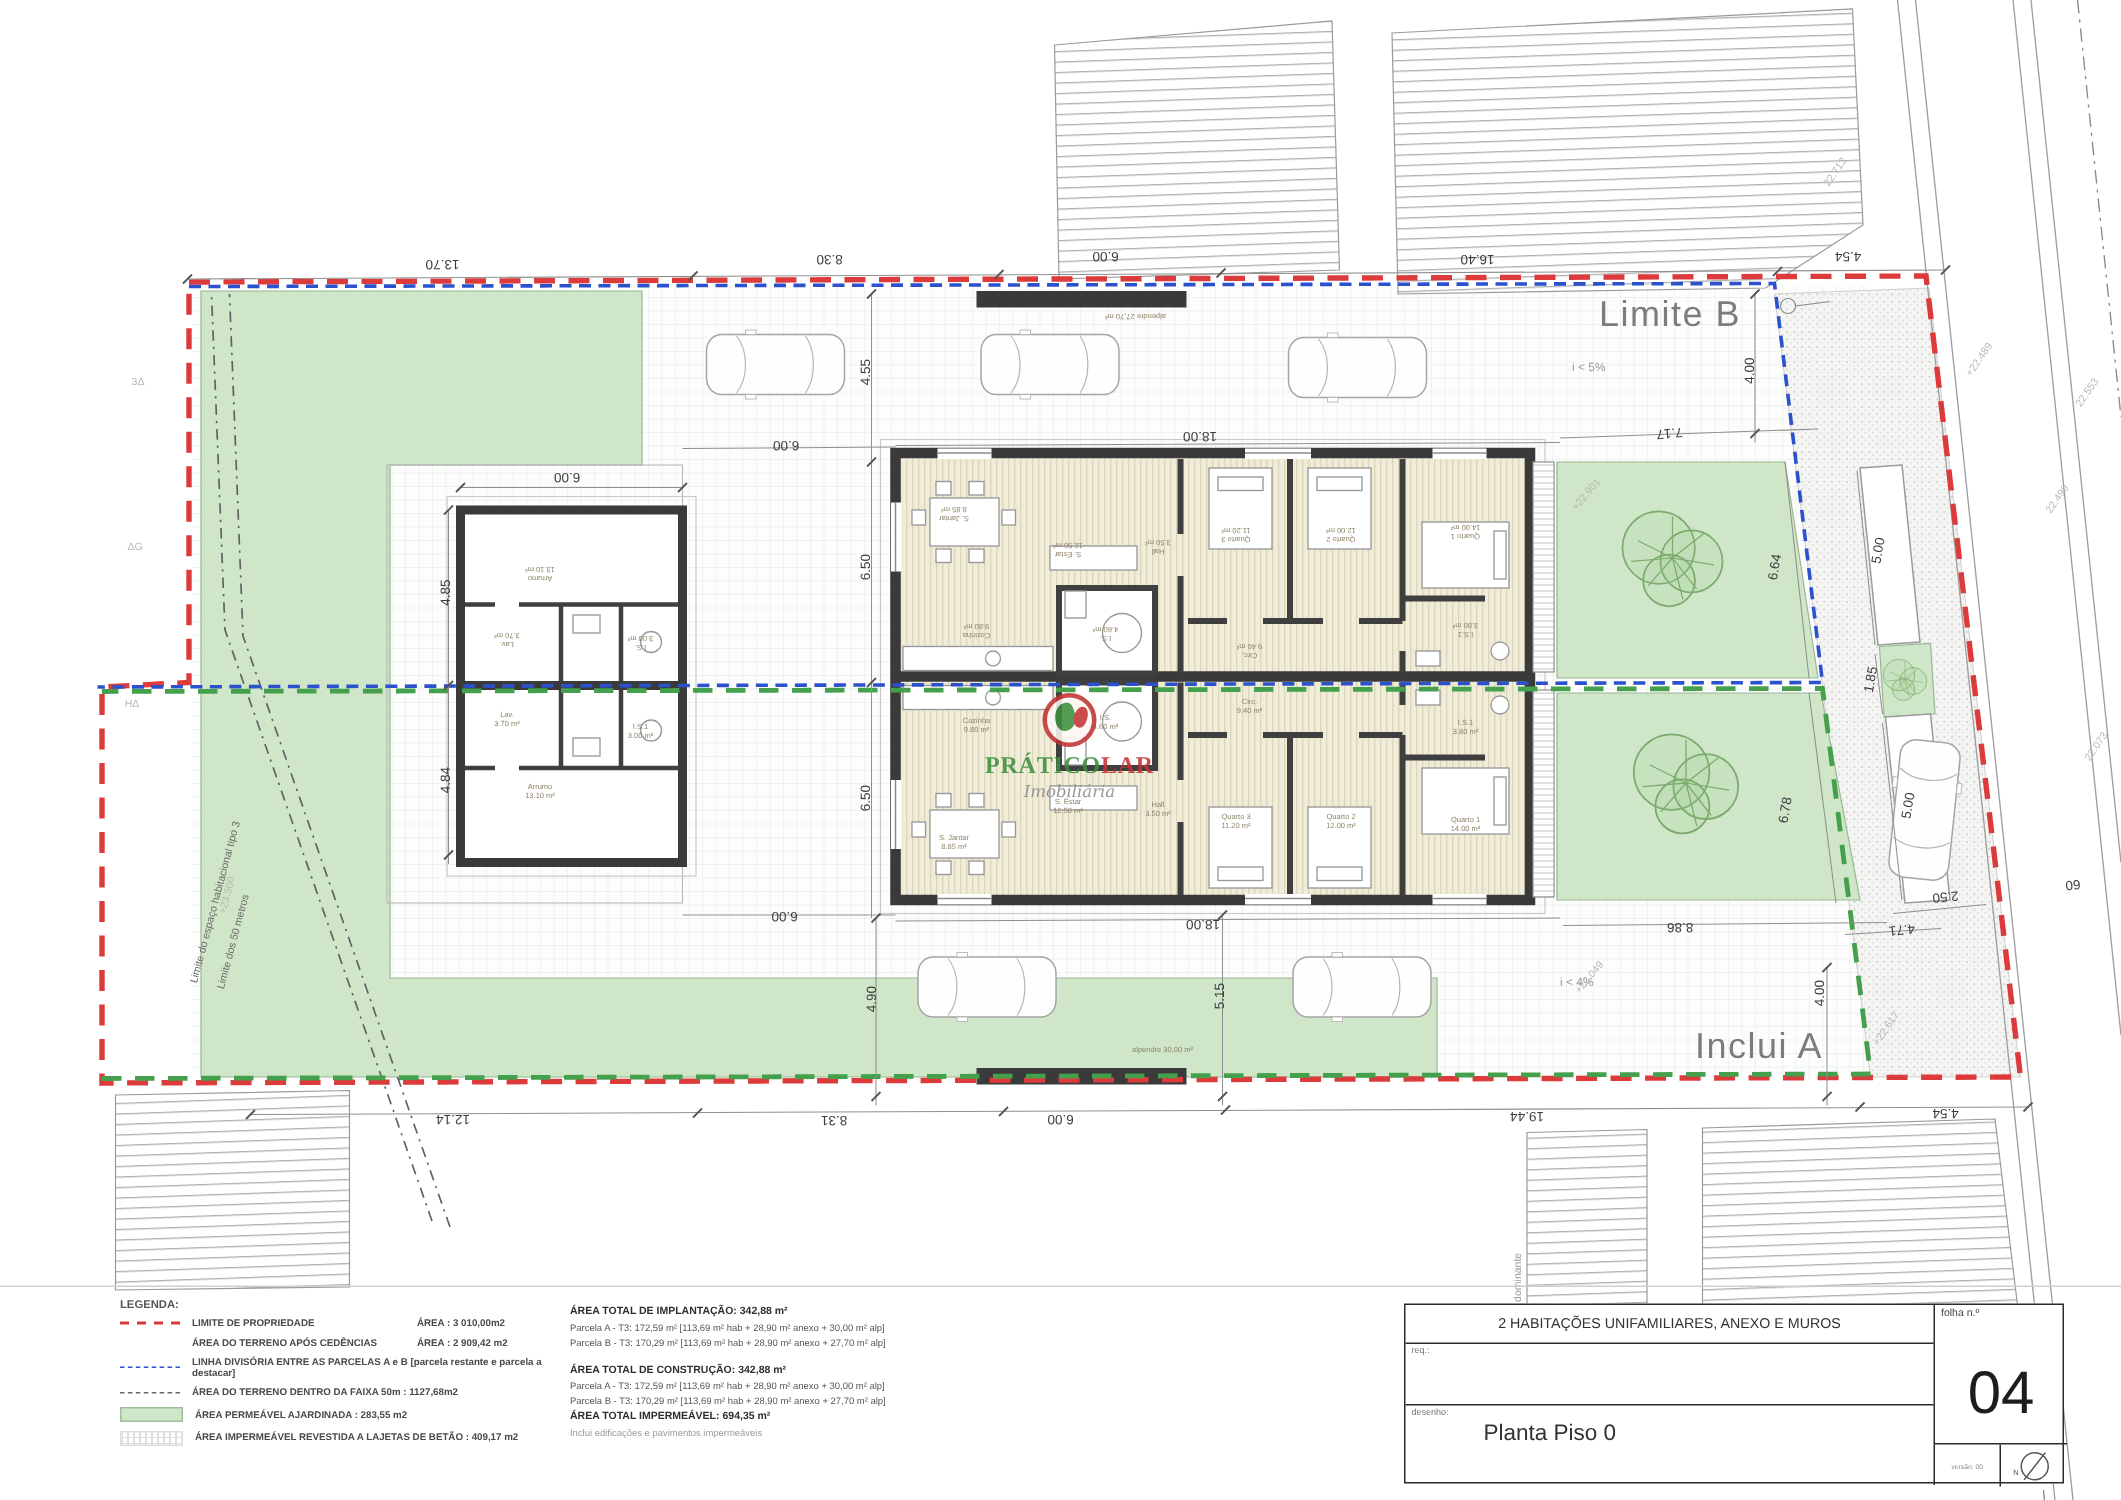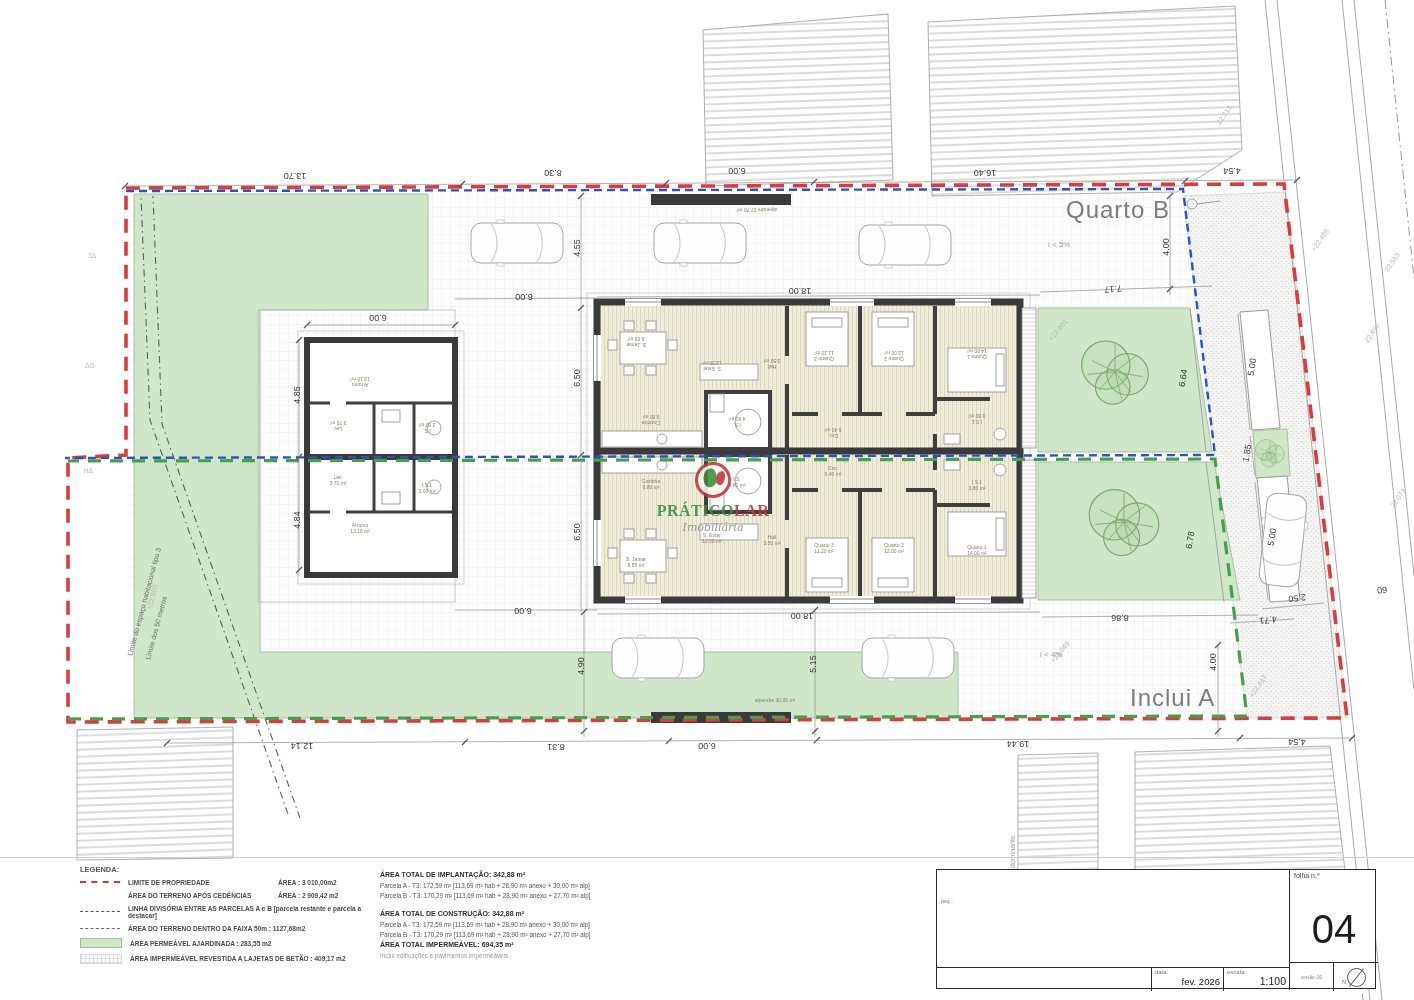--- a/index.html
+++ b/index.html
@@ -318,21 +318,21 @@
     <path d="M164,746 l6,-6 M462,745 l6,-6 M666,744 l6,-6 M814,743 l6,-6 M1237,741 l6,-6 M1349,741 l6,-6"></path>
     <path d="M578,199 l6,-6 M578,311 l6,-6 M578,458 l6,-6 M581,615 l6,-6 M581,734 l6,-6"></path>
     <path d="M296,343 l6,-6 M296,460 l6,-6 M296,573 l6,-6"></path>
     <path d="M304,328 l6,-6 M452,328 l6,-6"></path>
     <path d="M1167,199 l6,-6 M1167,292 l6,-6 M1215,648 l6,-6 M1215,734 l6,-6"></path>
     <path d="M812,613 l6,-6 M812,734 l6,-6"></path>
   </g>
 </svg>
 
 <div id="plan-labels" class="abs" style="left:0;top:0;width:1414px;height:1000px;">
-  <span class="parcel-label" style="left:1066px;top:196px;">Quarto B</span>
+  <span class="parcel-label" style="left:1066px;top:196px;">Limite B</span>
   <span class="parcel-label" style="left:1130px;top:684px;">Inclui A</span>
   <span class="slope" style="left:1048px;top:240px;">i &lt; 5%</span>
   <span class="slope" style="left:1040px;top:650px;">i &lt; 4%</span>
   <span class="limit-note" style="left:50px;top:548px;width:215px;transform:rotate(-75deg);">Limite do espaço habitacional tipo 3</span>
   <span class="limit-note" style="left:68px;top:552px;width:215px;transform:rotate(-75deg);">Limite dos 50 metros</span>
   <span class="limit-note" style="left:940px;top:832px;width:145px;transform:rotate(-90deg);color:#9a9a9a;">alinhamento dominante</span>
   <div>
         <span class="dim" style="left: 295px; top: 176px; transform: translate(-50%, -50%) rotate(180deg);">13.70</span>
         <span class="dim" style="left: 553px; top: 173px; transform: translate(-50%, -50%) rotate(180deg);">8.30</span>
         <span class="dim" style="left: 737px; top: 171px; transform: translate(-50%, -50%) rotate(180deg);">6.00</span>
@@ -486,30 +486,25 @@
   <div>Parcela B - T3: 170,29 m²  [113,69 m² hab + 28,90 m² anexo + 27,70 m² alp]</div>
   <div class="gap"></div>
   <div class="hd">ÁREA TOTAL DE CONSTRUÇÃO: 342,88 m²</div>
   <div>Parcela A - T3: 172,59 m²  [113,69 m² hab + 28,90 m² anexo + 30,00 m² alp]</div>
   <div>Parcela B - T3: 170,29 m²  [113,69 m² hab + 28,90 m² anexo + 27,70 m² alp]</div>
   <div class="hd">ÁREA TOTAL IMPERMEÁVEL: 694,35 m²</div>
   <div class="note">Inclui edificações e pavimentos impermeáveis</div>
 </div>
 
 <div id="titleblock">
+  <div id="tb-project" class="tb-cell">2 HABITAÇÕES UNIFAMILIARES, ANEXO E MUROS</div>
   <div id="tb-req" class="tb-cell"><span>req.:</span></div>
-  <div id="tb-bottomrow" class="tb-cell">
-    <div id="tb-data">
-      <span>data:</span>
-      <span class="val">fev. 2026</span>
-    </div>
-    <div id="tb-escala">
-      <span>escala:</span>
-      <span class="val">1:100</span>
-    </div>
+  <div id="tb-desenho" class="tb-cell">
+    <span>desenho:</span>
+    <span class="val">Planta Piso 0</span>
   </div>
   <div id="tb-right" class="tb-cell">
     <div id="tb-folha">folha n.º</div>
     <div id="tb-num">04</div>
     <div id="tb-foot">
       <div id="tb-versao">versão: 00</div>
       <div id="tb-north">
         <div id="north-circle"></div>
         <span id="north-n">N</span>
       </div>

